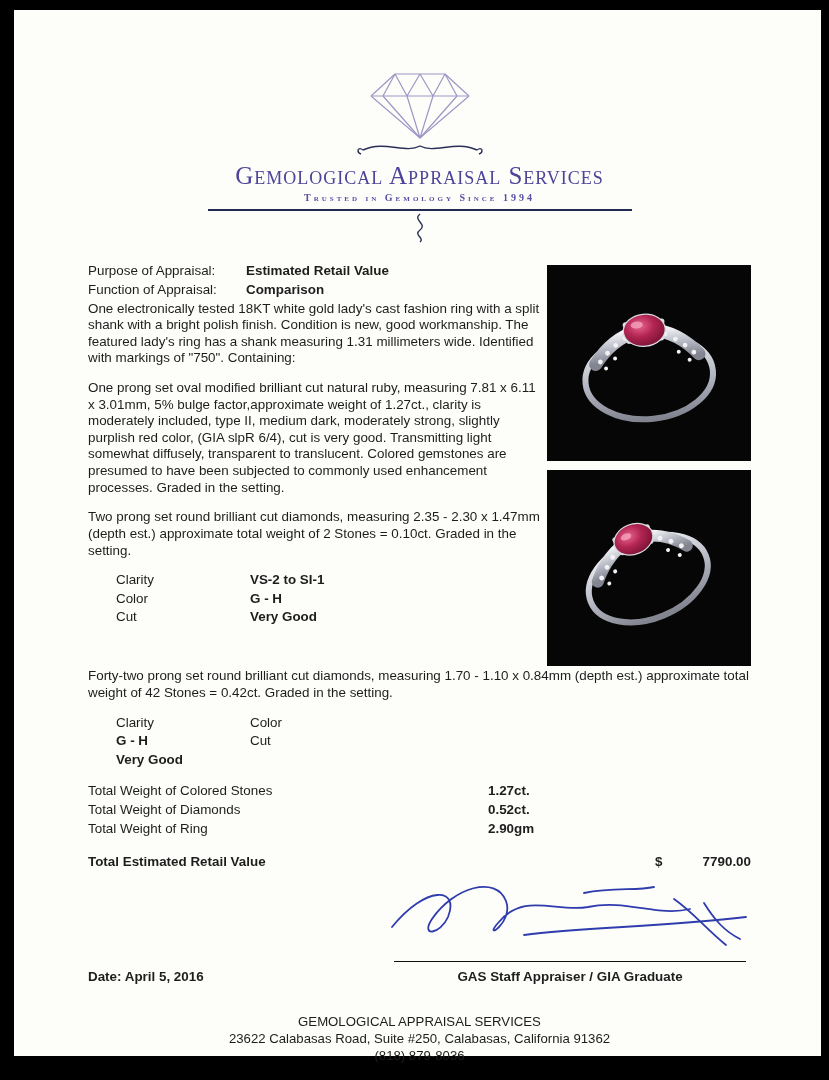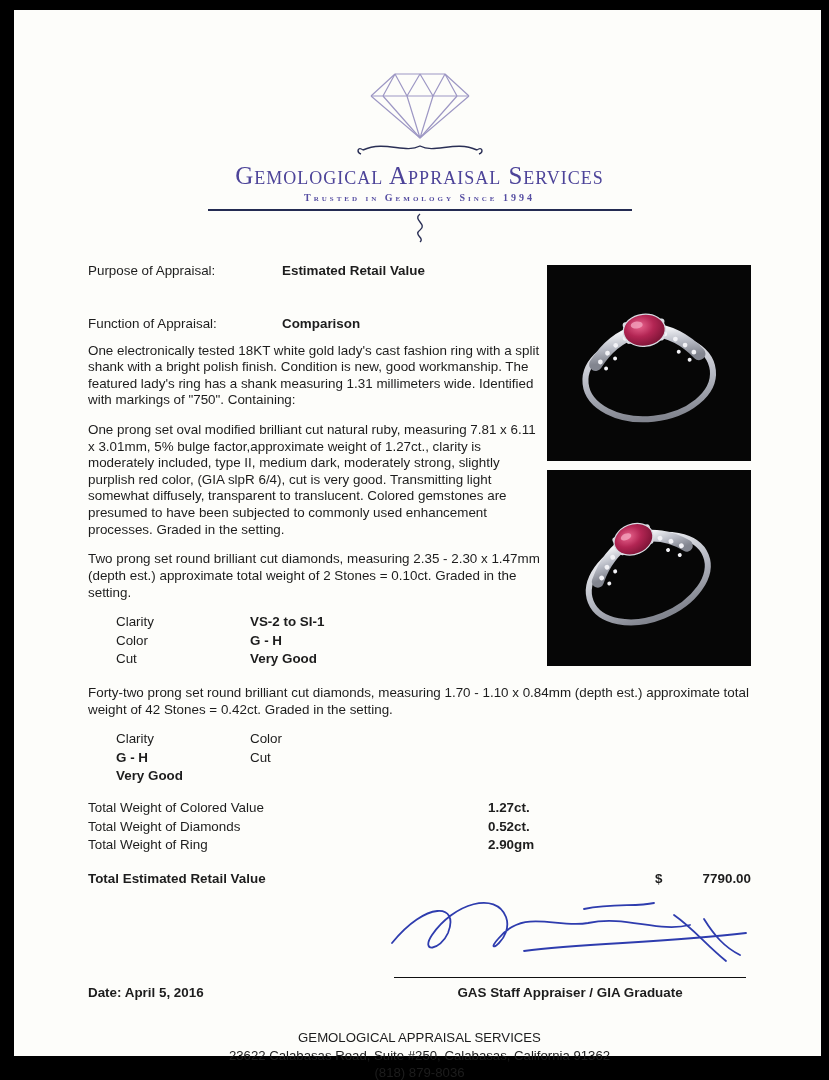--- a/index.html
+++ b/index.html
@@ -12,21 +12,21 @@
   .logo-svg{display:block;margin:0 auto;}
   .brand{margin:2px 0 0 0;font-family:"Liberation Serif",serif;font-weight:400;
          font-variant:small-caps;font-size:25px;letter-spacing:1px;color:#4d4499;}
   .tagline{margin-top:1px;font-family:"Liberation Serif",serif;font-variant:small-caps;
            font-size:10px;letter-spacing:3px;color:#564ea2;font-weight:bold;}
   .header-rule{width:424px;margin:5px auto 0;border-top:2.5px solid #242b52;}
   .mini-orn{display:block;margin:2px auto 0;}
   
   .content-row{display:flex;justify-content:space-between;margin-top:20px;}
   .text-col{width:452px;}
-  .info-grid{display:grid;grid-template-columns:158px 1fr;row-gap:2px;margin-bottom:10px;gap:36px;}
+  .info-grid{display:grid;grid-template-columns:158px 1fr;row-gap:2px;margin-bottom:2px;}
   .b{font-weight:bold;}
   p{margin:0 0 13px 0;}
   .grade-table{display:grid;grid-template-columns:134px 1fr;row-gap:2px;margin:5px 0 15px 28px;}
   .grade-table .val{font-weight:bold;}
   .photo-col{width:204px;display:flex;flex-direction:column;gap:9px;padding-top:2px;}
   .photo{width:204px;height:196px;background:#060606;}
   .full-para{margin-top:2px;}
   
   .totals{display:grid;grid-template-columns:400px 1fr;row-gap:2px;margin-top:8px;}
   .totals .val{font-weight:bold;}
@@ -191,21 +191,21 @@
 
     <div class="grade-table">
       <span>Clarity</span>
       <span>Color</span>
       <span class="val">G - H</span>
       <span>Cut</span>
       <span class="val">Very Good</span>
     </div>
 
     <div class="totals">
-      <span>Total Weight of Colored Value</span>
+      <span>Total Weight of Colored Stones</span>
       <span class="val">1.27ct.</span>
       <span>Total Weight of Diamonds</span>
       <span class="val">0.52ct.</span>
       <span>Total Weight of Ring</span>
       <span class="val">2.90gm</span>
     </div>
 
     <div class="grand">
       <span>Total Estimated Retail Value</span>
       <span class="amount">

